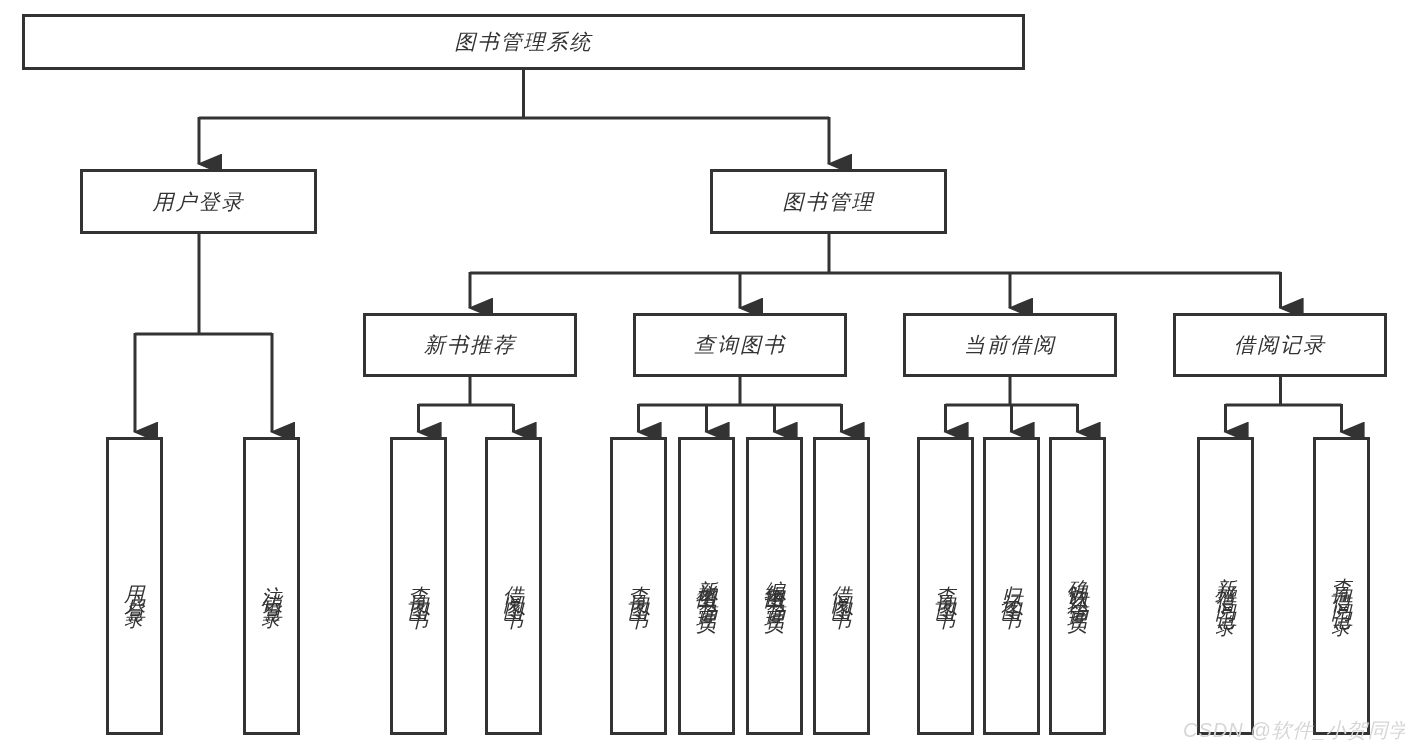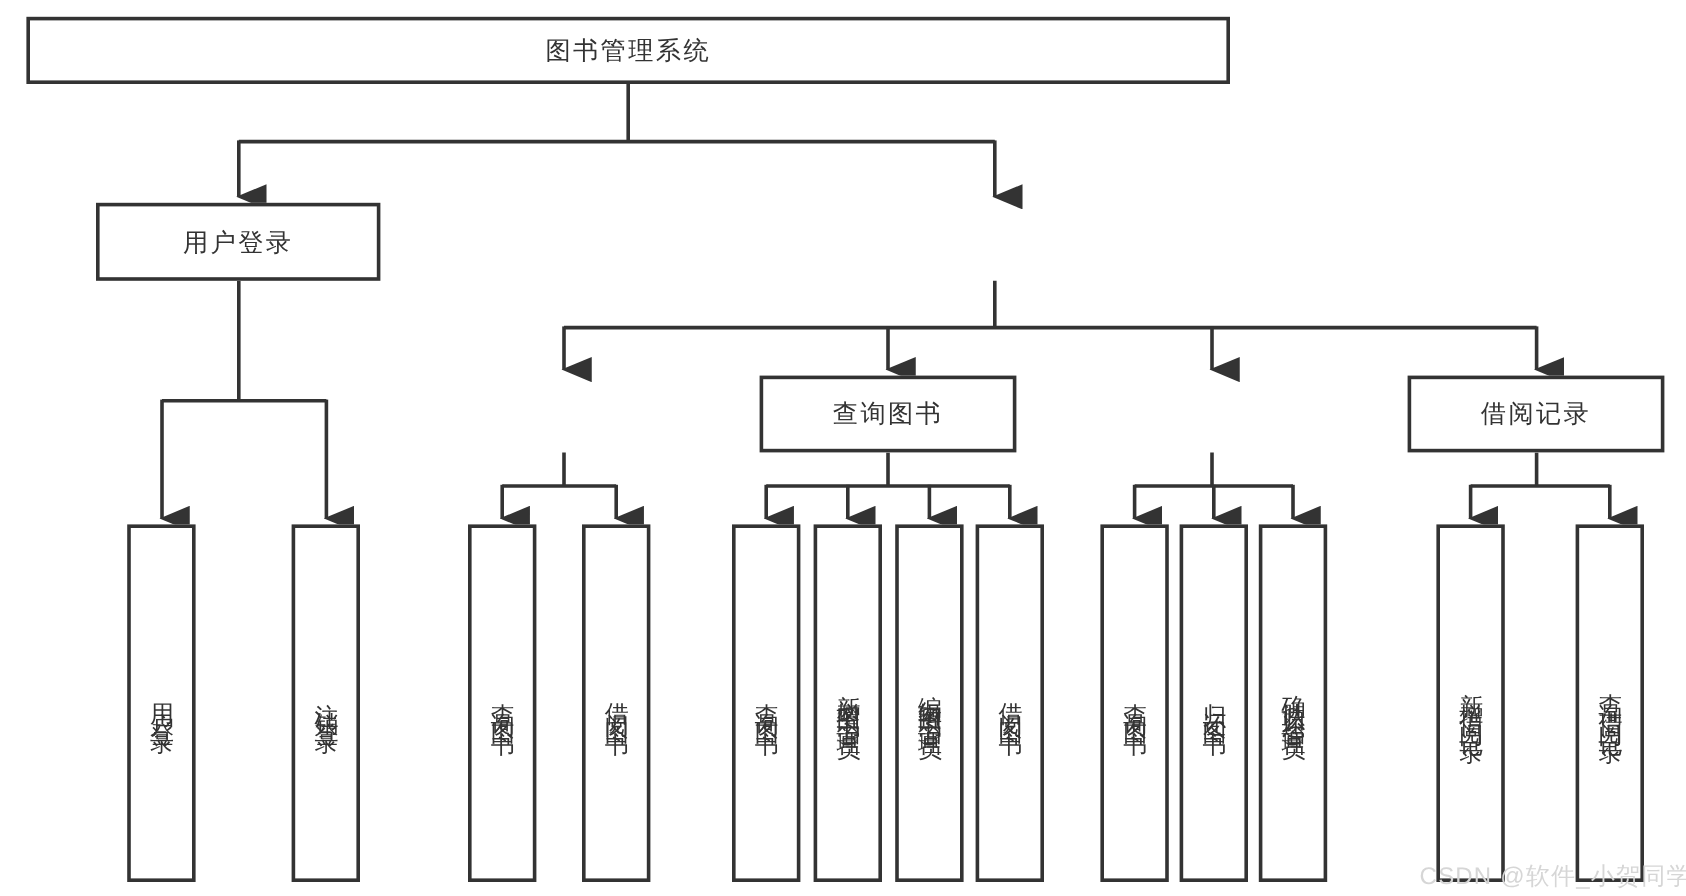--- a/index.html
+++ b/index.html
@@ -3,20 +3,21 @@
 <meta charset="utf-8">
 <style>
   html,body { margin:0; padding:0; background:#ffffff; }
   .stage {
     position:relative;
     width:1405px; height:747px;
     background:#ffffff;
     font-family:"Liberation Sans", sans-serif;
     color:#333333;
     overflow:hidden;
+    font-style:italic;
   }
   .wires { position:absolute; left:0; top:0; z-index:1; }
   .box {
     position:absolute;
     background:#ffffff;
     border:3px solid #333333;
     box-sizing:border-box;
     display:flex; align-items:center; justify-content:center;
     z-index:2;
   }
@@ -88,23 +89,32 @@
     </g>
   </svg>
 
   <div class="box" style="left:22px;top:14px;width:1003px;height:56px">
     <span class="h-label">图书管理系统</span>
   </div>
 
   <div class="box" style="left:80px;top:169px;width:237px;height:65px">
     <span class="h-label">用户登录</span>
   </div>
+  <div class="box" style="left:710px;top:169px;width:237px;height:65px">
+    <span class="h-label">图书管理</span>
+  </div>
 
+  <div class="box" style="left:363px;top:313px;width:214px;height:64px">
+    <span class="h-label">新书推荐</span>
+  </div>
   <div class="box" style="left:633px;top:313px;width:214px;height:64px">
     <span class="h-label">查询图书</span>
+  </div>
+  <div class="box" style="left:903px;top:313px;width:214px;height:64px">
+    <span class="h-label">当前借阅</span>
   </div>
   <div class="box" style="left:1173px;top:313px;width:214px;height:64px">
     <span class="h-label">借阅记录</span>
   </div>
 
   <div class="box leaf" style="left:106px;top:437px;width:57px;height:298px">
     <span class="v-label">用户登录</span>
   </div>
   <div class="box leaf" style="left:243px;top:437px;width:57px;height:298px">
     <span class="v-label">注销登录</span>

